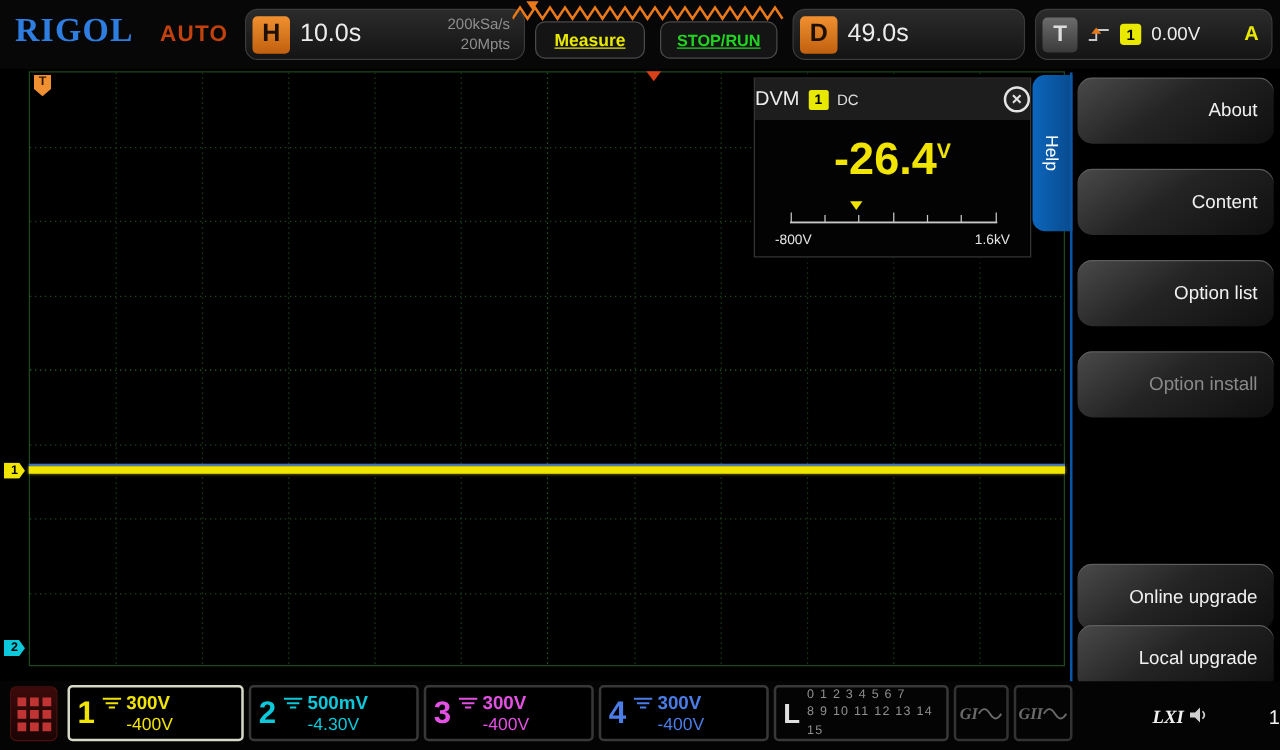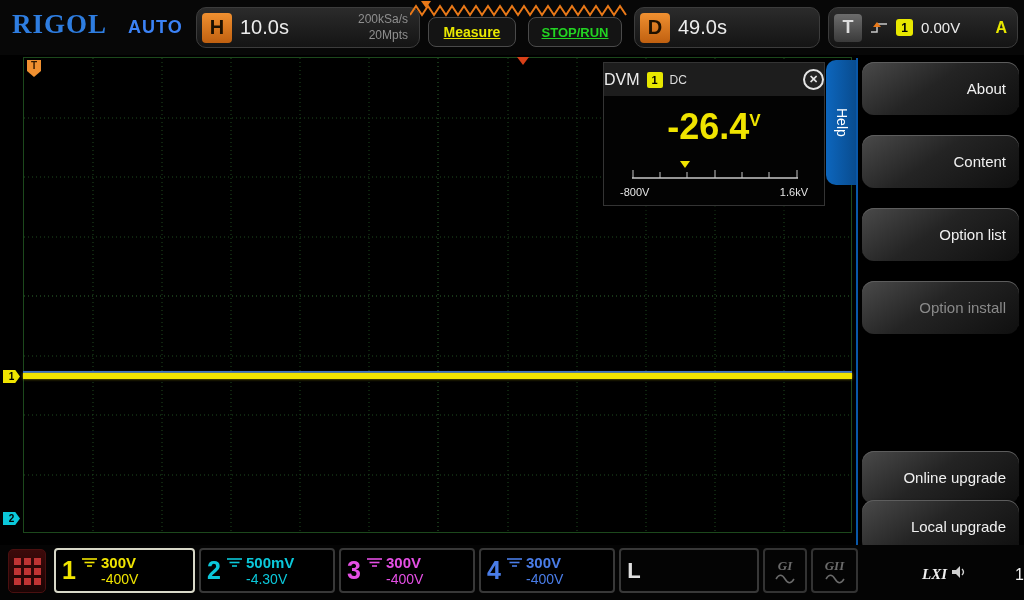--- a/index.html
+++ b/index.html
@@ -4,21 +4,21 @@
 <style>
   * { box-sizing: border-box; margin: 0; padding: 0; }
   html,body { width:1024px; height:600px; background:#000; overflow:hidden;
     font-family:"Liberation Sans", sans-serif; position:relative; }
 
   
   #top-bar { position:absolute; left:0; top:0; width:1024px; height:55px; background:#070707; }
   .logo { position:absolute; left:12px; top:9px; font:bold 27px "Liberation Serif", serif;
     color:#2e7de0; letter-spacing:1px; }
   .acq-mode { position:absolute; left:128px; top:17px; font:bold 18px "Liberation Sans",sans-serif;
-    color:#3b82f6; letter-spacing:1px; }
+    color:#c2410c; letter-spacing:1px; }
   .pill { position:absolute; height:41px; top:7px; background:linear-gradient(#2b2b2b,#141414);
     border:1px solid #3c3c3c; border-radius:10px; display:flex; align-items:center; gap:8px; padding:0 8px 0 5px; }
   #h-box { left:196px; width:224px; }
   #d-box { left:634px; width:186px; }
   .org-badge { width:30px; height:30px; border-radius:4px; background:linear-gradient(#f09030,#c06010);
     color:#1d1000; font-weight:bold; font-size:20px; display:flex; align-items:center; justify-content:center; }
   .big-val { color:#ececec; font-size:20px; }
   .rates { margin-left:auto; text-align:right; color:#8f8f8f; font-size:12px; line-height:1.3; padding-right:3px; }
   .flat-btn { position:absolute; top:17px; height:30px; background:#141414; border:1px solid #4a4a4a;
     border-radius:8px; display:flex; align-items:center; justify-content:center; font-weight:bold; font-size:14px;text-decoration:underline; }
@@ -97,21 +97,21 @@
   .ch-num { width:26px; text-align:center; font-weight:bold; font-size:25px; }
   .ch-info { flex:1; display:flex; flex-direction:column; justify-content:center; line-height:1.15; }
   .ch-r1 { display:flex; align-items:center; gap:4px; font-weight:bold; font-size:15px; }
   .ch-r2 { padding-left:19px; font-size:14px; }
   .c1 { color:#f0e400; } .c2 { color:#0bc8da; } .c3 { color:#e44fe4; } .c4 { color:#4a7de8; }
   #la-box { position:absolute; left:619px; top:3px; width:140px; height:45px; border:2px solid #383838;
     border-radius:4px; display:flex; align-items:center; }
   #la-label { width:26px; text-align:center; color:#e0e0e0; font-weight:bold; font-size:22px; }
   .la-digits { color:#8f8f8f; font-size:10px; letter-spacing:1px; line-height:1.45; }
   .gen-box { position:absolute; top:3px; height:45px; border:2px solid #333; border-radius:4px;
-    display:flex; flex-direction:column; align-items:center; justify-content:center; color:#6a6a6a; }
+    display:flex; flex-direction:row; align-items:center; justify-content:center; color:#6a6a6a; }
   #gen1 { left:763px; width:44px; } #gen2 { left:811px; width:47px; }
   .gen-label { font:italic bold 13px "Liberation Serif", serif; }
   #lxi { position:absolute; left:922px; top:21px; color:#f0f0f0; font:italic bold 15px "Liberation Serif",serif; }
   #spk { position:absolute; left:951px; top:20px; }
   #clock { position:absolute; left:975px; top:21px; color:#f0f0f0; font-size:16px;margin-left:40px; }
 </style>
 </head>
 <body>
 
 <div id="top-bar">
@@ -293,20 +293,24 @@
             </g>
           </svg>
         <span>300V</span>
       </div>
       <div class="ch-r2">-400V</div>
     </div>
   </div>
 
   <div id="la-box">
     <div id="la-label">L</div>
+    <div>
+      <div class="la-digits">0 1 2 3  4 5 6 7</div>
+      <div class="la-digits">8 9 10 11 12 13 14 15</div>
+    </div>
   </div>
 
   <div class="gen-box" id="gen1">
     <div class="gen-label">GI</div>
     <svg width="20" height="10" viewBox="0 0 20 10">
         <path d="M1 5 C4 0 7 0 10 5 C13 10 16 10 19 5" stroke="#6a6a6a" stroke-width="1.5" fill="none"></path>
       </svg>
   </div>
   <div class="gen-box" id="gen2">
     <div class="gen-label">GII</div>

